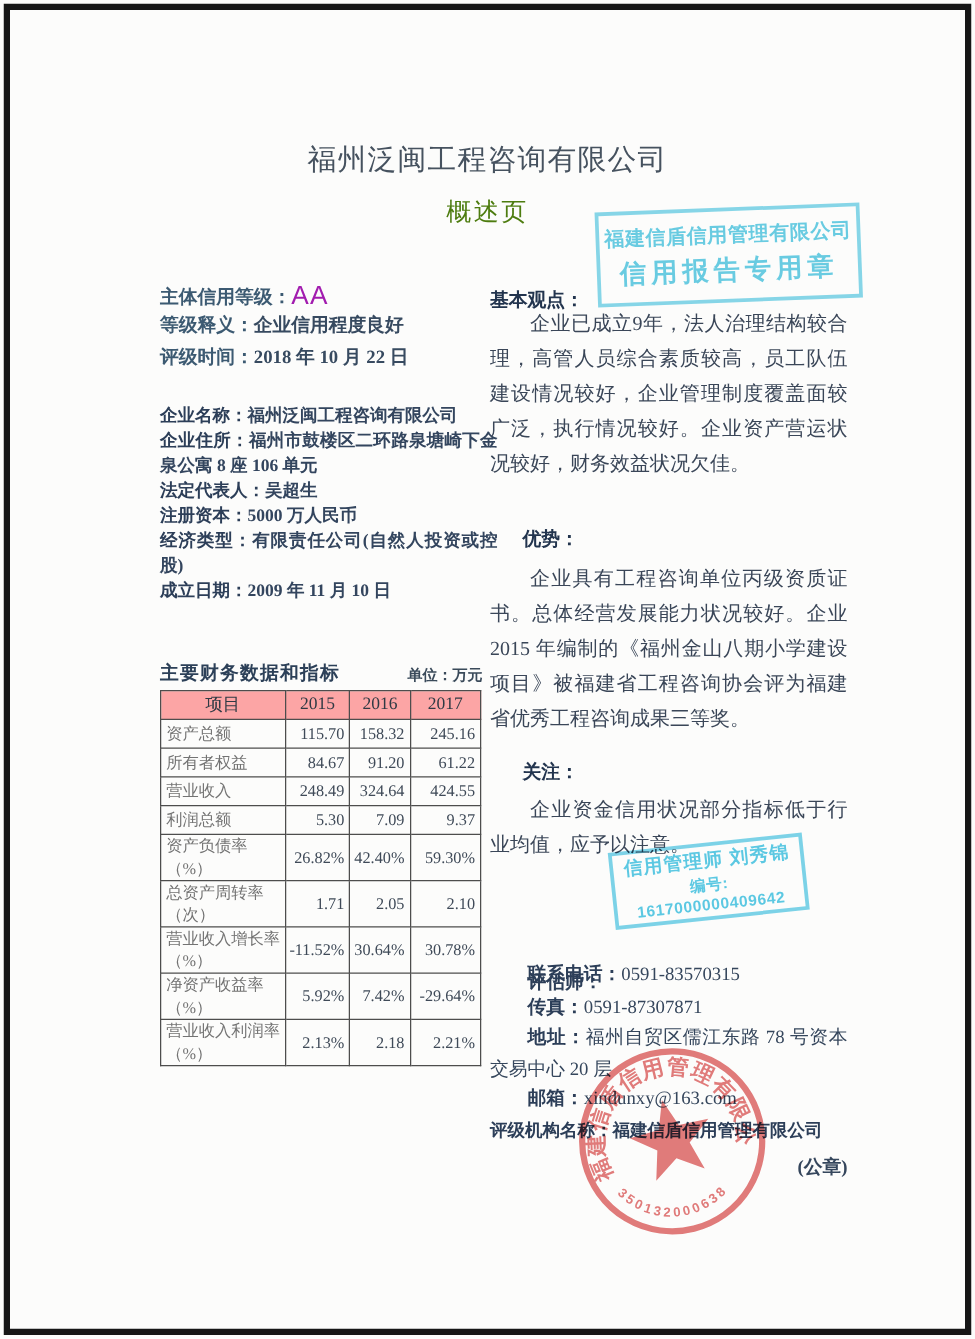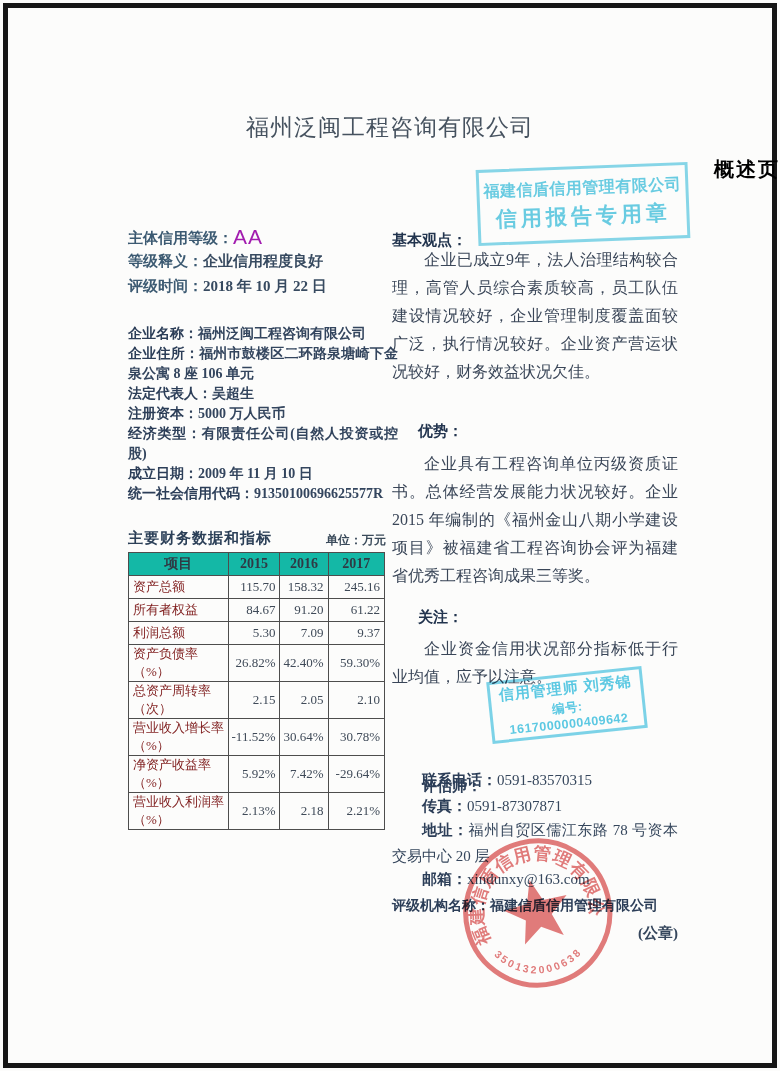--- a/index.html
+++ b/index.html
@@ -3,44 +3,44 @@
 <meta charset="utf-8">
 <style>
   * { margin:0; padding:0; box-sizing:border-box; }
   html,body { background:#ffffff; }
   body { font-family:"Liberation Serif","DejaVu Serif",serif; }
   .page { position:relative; width:780px; height:1071px; background:#fcfcfb; overflow:hidden; }
   .border-frame { position:absolute; inset:3px; border:5px solid #161616; pointer-events:none; }
 
   .doc-title { position:absolute; top:112px; left:0; width:780px; text-align:center;
     font-size:23px; letter-spacing:1px; color:#46525f; font-weight:500; }
-  .doc-subtitle { position:absolute; top:156px; left:0; width:780px; text-align:right;
-    font-size:20px; letter-spacing:2px; color:#000000; font-weight:700; }
+  .doc-subtitle { position:absolute; top:156px; left:0; width:780px; text-align:center;
+    font-size:20px; letter-spacing:2px; color:#4d7c0f; font-weight:400; }
 
   
   .rating-block { position:absolute; left:128px; top:224px; width:270px; color:#3a566e; }
   .rating-line { font-size:15px; font-weight:bold; height:25px; line-height:25px; color:#3c5a72; }
   .rating-grade { font-family:"Liberation Sans","DejaVu Sans",sans-serif; font-size:21px;
     font-weight:500; color:#a21caf; letter-spacing:1px; vertical-align:-1px; }
   .rating-val { font-weight:bold; color:#374a60; }
 
   .company-block { position:absolute; left:128px; top:324px; width:270px; }
   .co-line { font-size:14px; line-height:20px; font-weight:bold; color:#2c3e58;
     text-align:justify; }
   .co-line .val { color:#33455e; }
 
   .fin-head { position:absolute; left:128px; top:529px; width:258px; }
   .fin-title { font-size:15px; font-weight:bold; color:#2c4058; letter-spacing:1px; display:inline-block; }
   .fin-unit { float:right; font-size:12px; font-weight:bold; color:#3a4a5a; margin-top:3px; }
 
   table.fin { position:absolute; left:128px; top:552px; width:257px; border-collapse:collapse;
     font-size:13px; color:#3f4a58; }
   table.fin th, table.fin td { border:1px solid #4d4d4d; height:23px; padding:0 3px; }
-  table.fin th { background:#14b8a6; font-size:14px; color:#2f3a44; font-weight:bold; }
-  table.fin td.name { text-align:left; padding-left:4px; color:#7f1d1d; font-weight:500; }
+  table.fin th { background:#fca5a5; font-size:14px; color:#2f3a44; font-weight:normal; }
+  table.fin td.name { text-align:left; padding-left:4px; color:#737373; font-weight:500; }
   table.fin td.num { text-align:right; padding-right:4px; }
   .cw0 { width:107px; } .cw1 { width:46px; } .cw2 { width:47px; } .cw3 { width:57px; }
 
   
   .rcol { position:absolute; left:392px; width:286px; color:#37445a; }
   .sec-title { font-size:15px; font-weight:bold; color:#22344e; }
   .indented { padding-left:26px; }
   .para { font-size:16px; line-height:28px; text-align:justify; text-indent:2em; color:#3a4658; }
 
   .contact-line { font-size:15px; line-height:26px; text-indent:2em; text-align:justify; color:#35465c; }
@@ -92,21 +92,20 @@
     </div>
   </div>
 
   <div class="company-block">
     <p class="co-line"><span>企业名称：</span><span class="val">福州泛闽工程咨询有限公司</span></p>
     <p class="co-line"><span>企业住所：</span><span class="val">福州市鼓楼区二环路泉塘崎下金泉公寓 8 座 106 单元</span></p>
     <p class="co-line"><span>法定代表人：</span><span class="val">吴超生</span></p>
     <p class="co-line"><span>注册资本：</span><span class="val">5000 万人民币</span></p>
     <p class="co-line"><span>经济类型：</span><span class="val">有限责任公司(自然人投资或控股)</span></p>
     <p class="co-line"><span>成立日期：</span><span class="val">2009 年 11 月 10 日</span></p>
-    <p class="co-line"><span>统一社会信用代码：</span><span class="val">91350100696625577R</span></p>
   </div>
 
   <div class="fin-head">
     <span class="fin-title">主要财务数据和指标</span>
     <span class="fin-unit">单位：万元</span>
   </div>
   <table class="fin">
     <thead>
       <tr>
         <th class="cw0">项目</th>
@@ -122,34 +121,40 @@
         <td class="num">158.32</td>
         <td class="num">245.16</td>
       </tr>
       <tr>
         <td class="name">所有者权益</td>
         <td class="num">84.67</td>
         <td class="num">91.20</td>
         <td class="num">61.22</td>
       </tr>
       <tr>
+        <td class="name">营业收入</td>
+        <td class="num">248.49</td>
+        <td class="num">324.64</td>
+        <td class="num">424.55</td>
+      </tr>
+      <tr>
         <td class="name">利润总额</td>
         <td class="num">5.30</td>
         <td class="num">7.09</td>
         <td class="num">9.37</td>
       </tr>
       <tr>
         <td class="name">资产负债率（%）</td>
         <td class="num">26.82%</td>
         <td class="num">42.40%</td>
         <td class="num">59.30%</td>
       </tr>
       <tr>
         <td class="name">总资产周转率（次）</td>
-        <td class="num">2.15</td>
+        <td class="num">1.71</td>
         <td class="num">2.05</td>
         <td class="num">2.10</td>
       </tr>
       <tr>
         <td class="name">营业收入增长率（%）</td>
         <td class="num">-11.52%</td>
         <td class="num">30.64%</td>
         <td class="num">30.78%</td>
       </tr>
       <tr>

